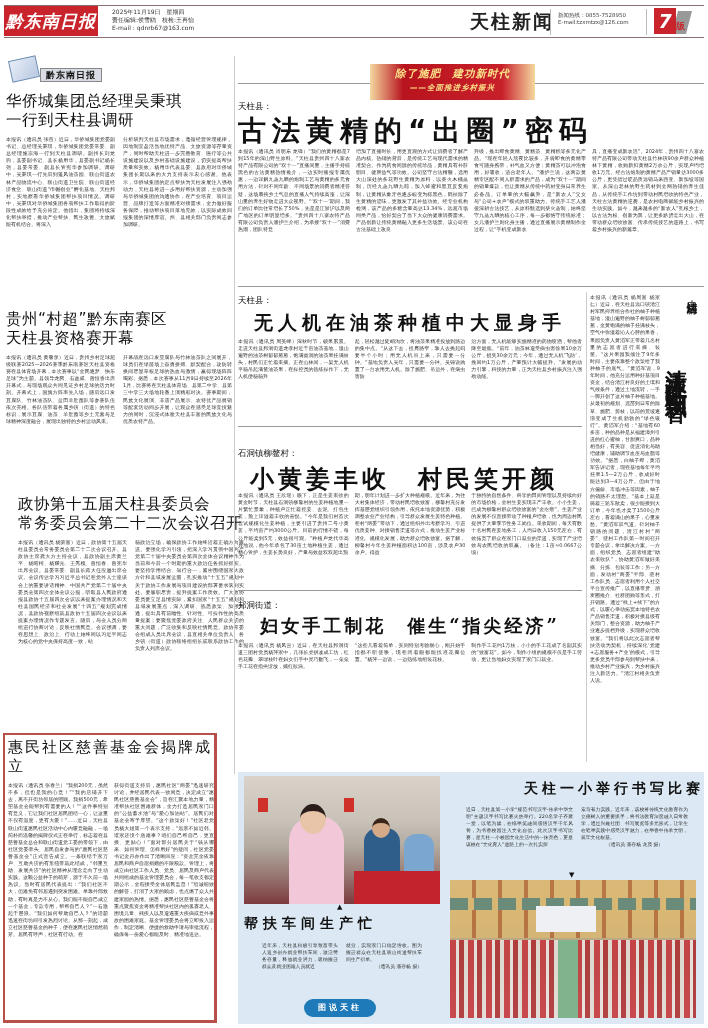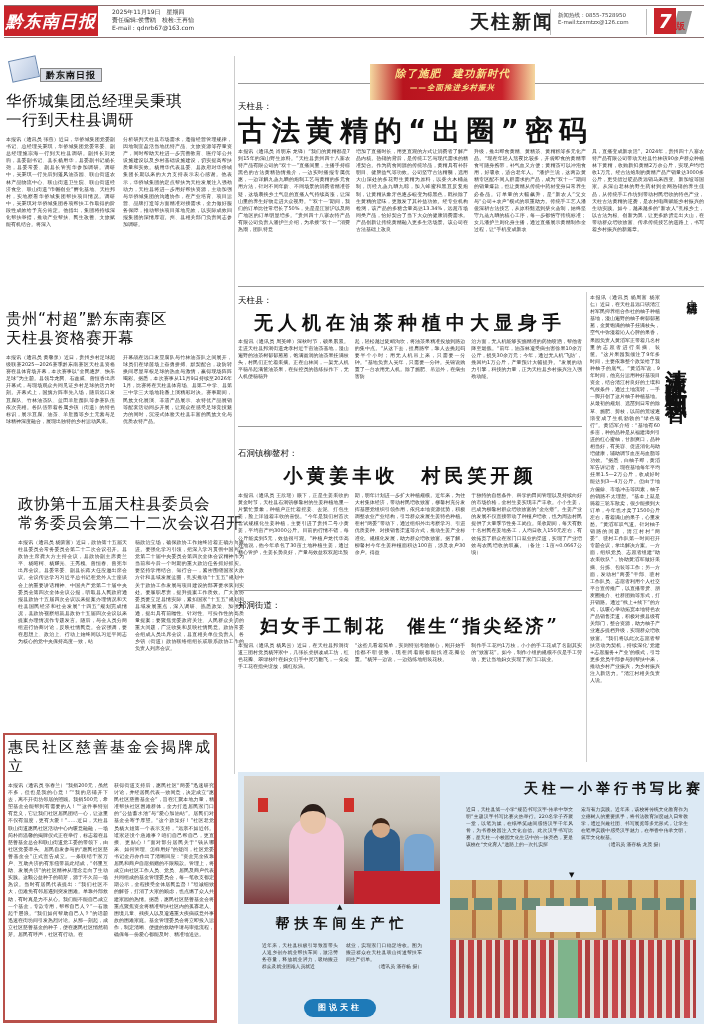--- a/index.html
+++ b/index.html
@@ -139,21 +139,21 @@
 <div class="abs kicker" style="left:238px;top:295px">天柱县：</div>
 <div class="abs serif-title" style="left:238px;top:310px;width:344px;font-size:19px;letter-spacing:5px">无人机在油茶种植中大显身手</div>
 <div class="abs cols3" style="left:238px;top:338px;width:344px;height:80px">
   <div class="body">本报讯（通讯员 周英峰）深秋时节，硕果累累。走进天柱县邦洞街道龙孝村近千亩油茶基地，漫山遍野的油茶树郁郁葱葱，饱满圆润的油茶果挂满枝头，村民们正忙着采摘。正在山林间，一架无人机平稳吊起满筐油茶果，在操控员的熟练操作下，无人机便稳稳升</div>
   <div class="body">起，轻松越过陡峭沟坎，将油茶果精准投放到路边的集中点。“从这下去，担肩路窄，靠人去挑起码要半个小时；用无人机吊上来，只需要一分钟。”基地负责人吴年，只需要一分钟。吴锦说购置了一台农用无人机。除了施肥、吊运外，在病虫害防</div>
   <div class="body">治方面，无人机能够实施精准的药物喷洒，帮他者降至最低。“前年，油茶林遭受病虫害徐果10余万公斤，损失30余万元；今年，通过无人机‘飞防’，挽回约1万公斤，产量预计大幅提升。”发展的动力引擎，科技的力量，正为天柱县乡村振兴注入强劲动能。</div>
 </div>
 <div class="abs hr-line" style="left:238px;top:426px;width:344px"></div>
 
 <div class="abs kicker" style="left:238px;top:448px">石洞镇柳鳌村：</div>
-<div class="abs serif-title" style="left:238px;top:463px;width:344px;font-size:19px;letter-spacing:4px;white-space:pre">小黄姜丰收　村民笑开颜</div>
+<div class="abs serif-title" style="left:232px;top:463px;width:344px;font-size:24px;letter-spacing:4px;white-space:pre">小黄姜丰收　村民笑开颜</div>
 <div class="abs cols3" style="left:238px;top:492px;width:344px;height:90px">
   <div class="body">本报讯（通讯员 王欣瑶）眼下，正是生姜采收的黄金时节，天柱县石洞镇柳鳌村的生姜种植地里一片繁忙景象，种植户正忙着挖姜、去泥、打包生姜，脸上洋溢着丰收的喜悦。“今年是我们村首次尝试规模化生姜种植，主要引进了贵州二号小黄姜，平均亩产约3000公斤。目前的行情不错，每公斤能卖到5元，效益很可观。”种植户龙代华高兴地说，他今年承包了30亩土地种植生姜，通过精心管护，生姜长势良好，产量与效益双双超出预</div>
   <div class="body">期，明年计划进一步扩大种植规模。近年来，为往大村集体经济，带动村民增收致富，柳鳌村充分发挥基层党组织引领作用，依托本地资源优势，积极调整农业产业结构，引导群众发展生姜特色种植。在村“两委”带动下，通过组织外出考察学习、引进优质姜种、对接销售渠道等方式，推动生姜产业标准化、规模化发展，助力群众增收致富。据了解，柳鳌村今年生姜种植面积达100亩，涉及农户30余户。得益</div>
   <div class="body">于独特的自然条件、科学的田间管理以及持续向好的市场价格，全村生姜实现丰产丰收。小小生姜，已成为柳鳌村群众增收致富的“金疙瘩”。生姜产业的发展不仅直接带动了种植户增收，也为周边村民提供了大量季节性务工岗位。采收期间，每天有数十名村民在姜地务工，人均日收入150元左右，有效拓宽了群众在家门口就业的渠道，实现了产业增效与农民增收的双赢。（备注：1亩≈0.0667公顷）</div>
 </div>
 <div class="abs hr-line" style="left:238px;top:590px;width:344px"></div>
 
 <div class="abs kicker" style="left:238px;top:600px">邦洞街道：</div>
 <div class="abs serif-title" style="left:238px;top:614px;width:344px;font-size:18px;letter-spacing:3px;white-space:pre">妇女手工制花　催生“指尖经济”</div>
 <div class="abs cols3" style="left:238px;top:642px;width:344px;height:118px">
@@ -173,21 +173,21 @@
   <div class="flag" style="left:14px"></div>
   <div class="flag" style="left:100px"></div>
   <div class="f1"></div>
   <div class="f1h"></div>
   <div class="f2"></div>
   <div class="f2h"></div>
   <div class="f3"></div>
   <div class="cloth"></div>
 </div>
 <div class="abs tri" style="left:337px;top:903px">▲</div>
-<div class="abs" style="left:244px;top:915px;width:196px;font-family:'DejaVu Serif',serif;font-size:14px;font-weight:bold;text-align:center;letter-spacing:5px;color:#111">帮扶车间生产忙</div>
+<div class="abs" style="left:244px;top:915px;width:196px;font-family:'DejaVu Serif',serif;font-size:14px;font-weight:bold;text-align:left;letter-spacing:5px;color:#111">帮扶车间生产忙</div>
 <div class="abs cols2" style="left:262px;top:942px;width:160px;height:52px">
   <div class="body" style="font-size:4.8px">近年来，天柱县积极引导致富带头人返乡创办就业帮扶车间，激活劳务存量，释放就业潜力，吸纳搬迁群众及就业困难人员就近</div>
   <div class="body" style="font-size:4.8px">
     <span>就业，实现家门口稳定增收。图为搬迁群众在天柱县联山街道帮扶车间生产衍单。</span>
     <span style="display:block;text-align:right">（通讯员 潘存杨 摄）</span>
   </div>
 </div>
 <div class="abs pill">图说天柱</div>
 
 <div class="abs" style="left:450px;top:780px;width:254px;font-family:'DejaVu Serif',serif;font-size:14px;font-weight:bold;text-align:right;letter-spacing:4px;color:#111">天柱一小举行书写比赛</div>

